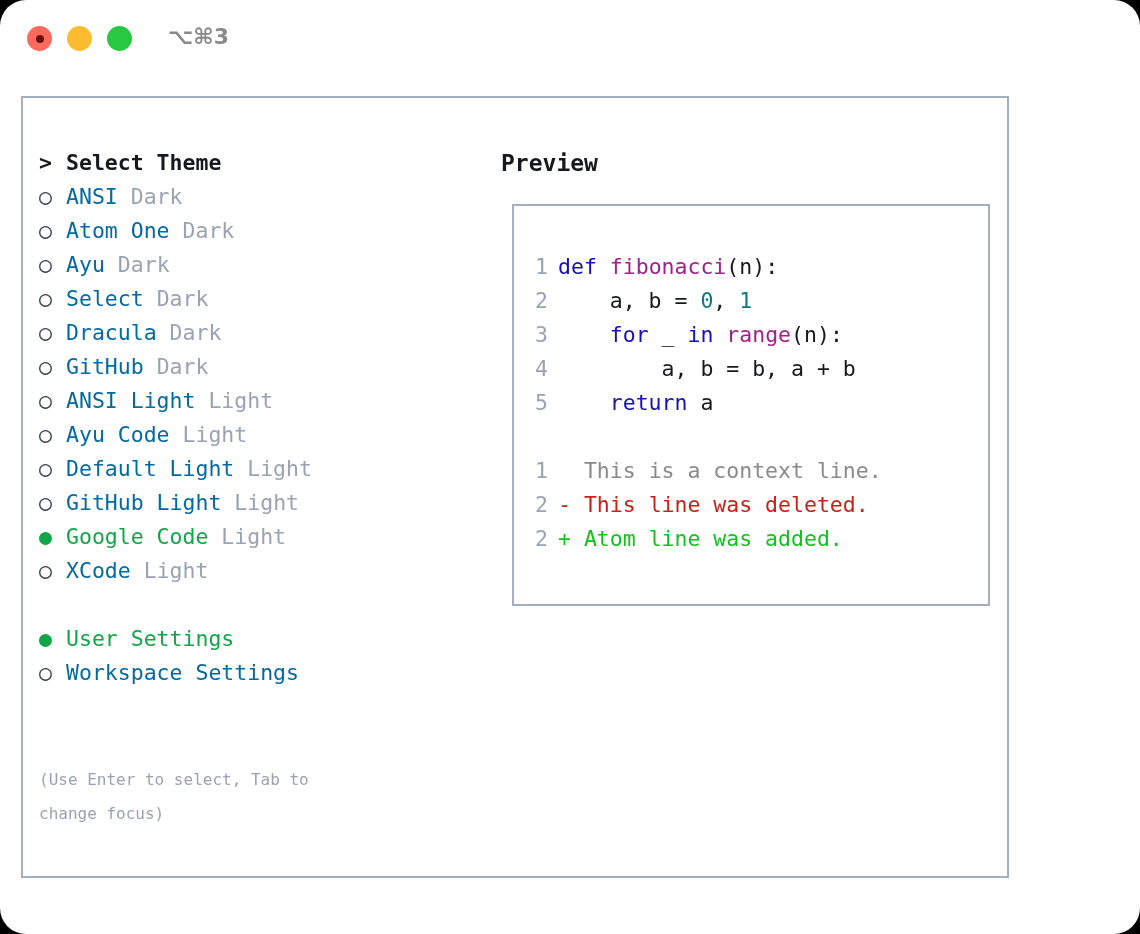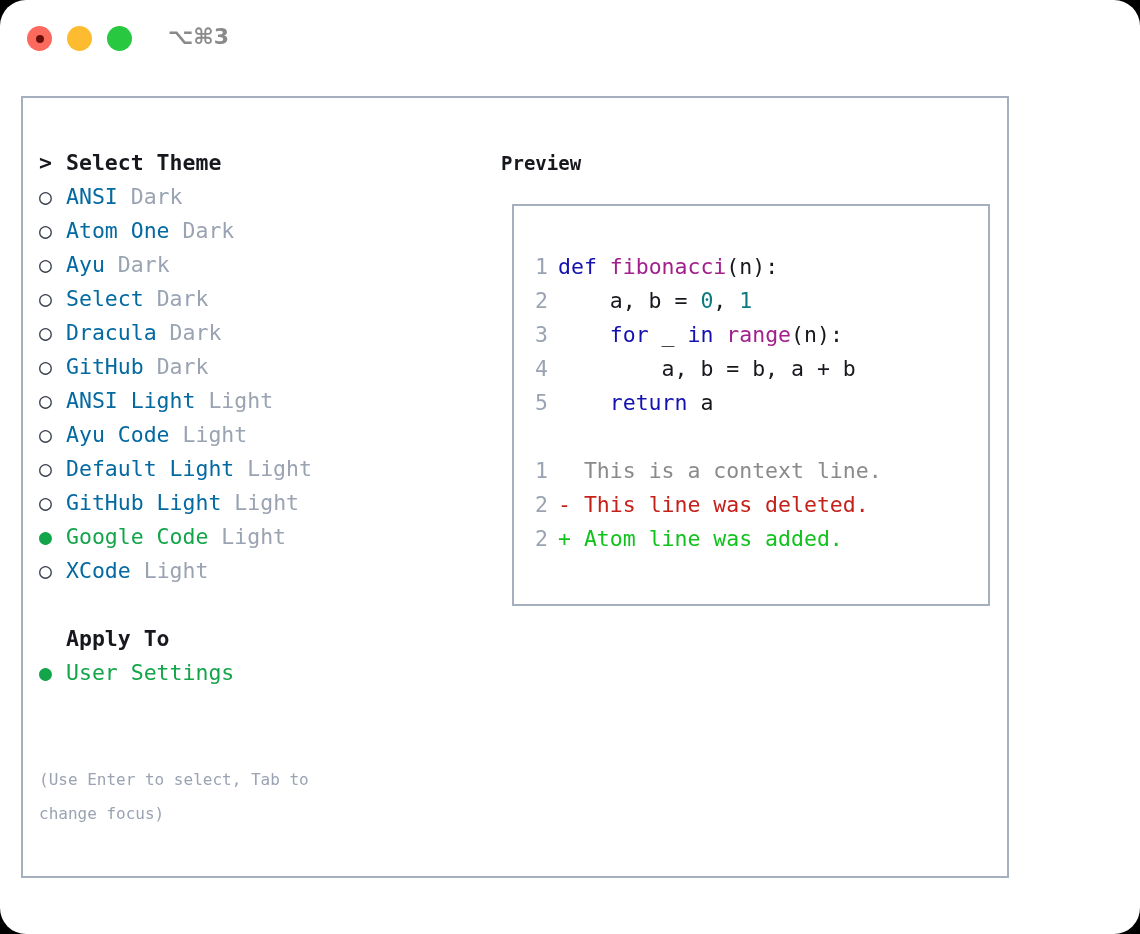--- a/index.html
+++ b/index.html
@@ -127,21 +127,21 @@
 
   
   #preview-column {
     position: absolute;
     left: 478px;
     top: 48px;
     width: 490px;
   }
 
   #preview-title {
-    font-size: 19px;
+    font-size: 23px;
     font-weight: bold;
     color: #16181d;
     line-height: 34px;
     white-space: pre;
   }
 
   #preview-box {
     position: absolute;
     left: 11px;
     top: 58px;
@@ -222,24 +222,24 @@
       <div class="row"><span class="marker dot-plain">○</span><span class="item-name">Default Light</span><span class="item-muted"> </span><span class="item-muted">Light</span></div>
 
       <div class="row"><span class="marker dot-plain">○</span><span class="item-name">GitHub Light</span><span class="item-muted"> </span><span class="item-muted">Light</span></div>
 
       <div class="row"><span class="marker dot-green">●</span><span class="item-green">Google Code</span><span class="item-muted"> </span><span class="item-muted">Light</span></div>
 
       <div class="row"><span class="marker dot-plain">○</span><span class="item-name">XCode</span><span class="item-muted"> </span><span class="item-muted">Light</span></div>
 
       <div id="spacer-1"></div>
 
-      <div class="row heading"><span class="marker"> </span><span>Apply To</span></div>
 
       <div class="row"><span class="marker dot-green">●</span><span class="item-green">User Settings</span></div>
 
+      <div class="row"><span class="marker dot-plain">○</span><span class="item-name">Workspace Settings</span></div>
     </div>
 
     <div id="hint" class="mono">
       <div>(Use Enter to select, Tab to</div>
       <div>change focus)</div>
     </div>
 
     <div id="preview-column" class="mono">
 
       <div id="preview-title">Preview</div>

